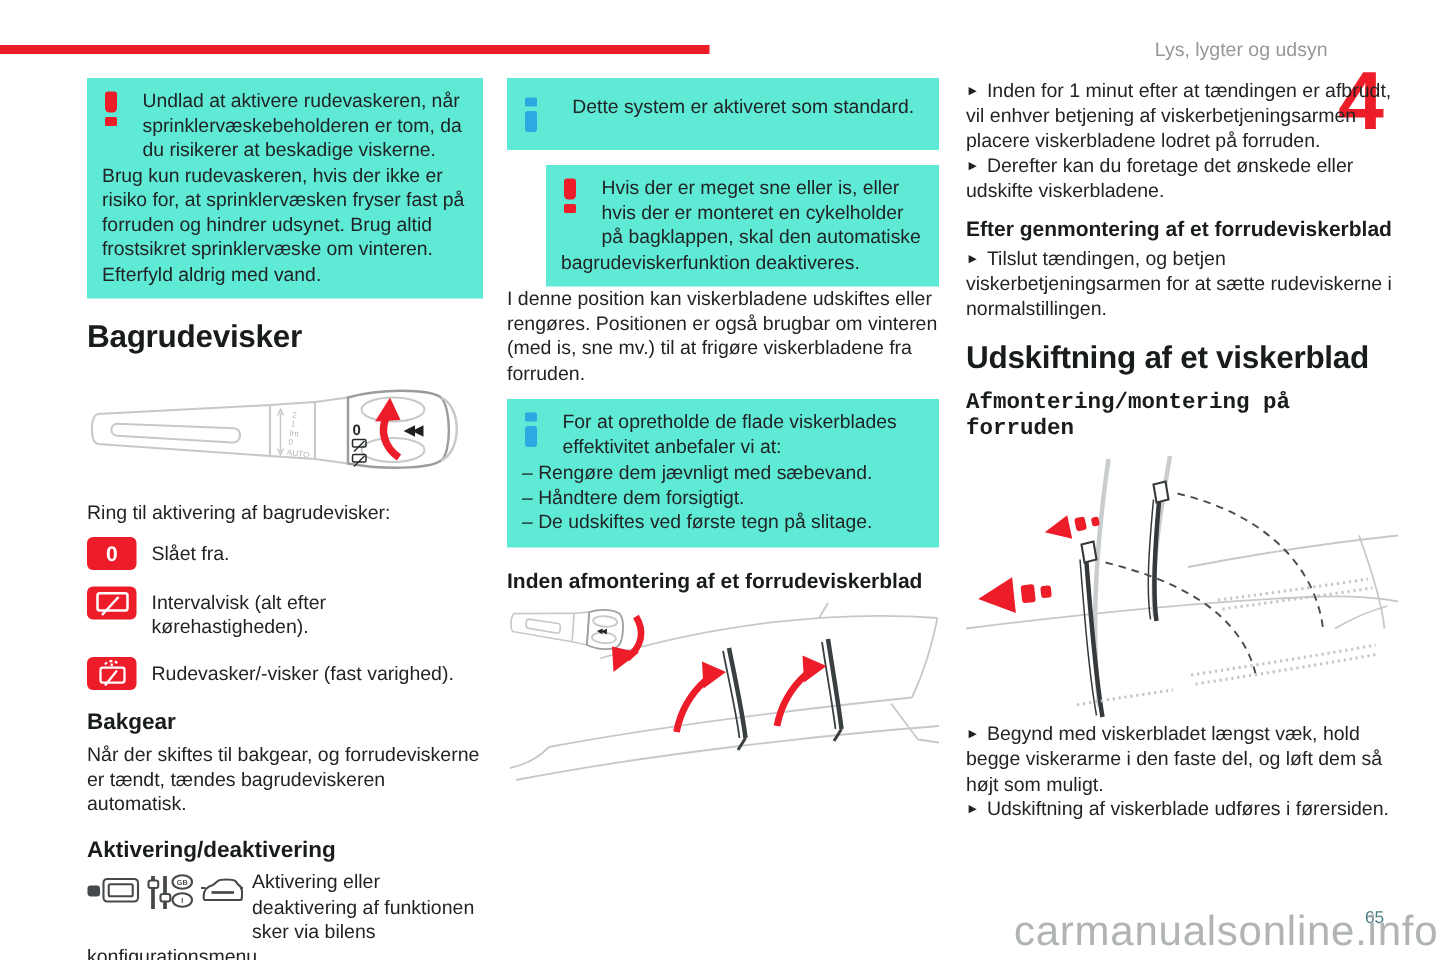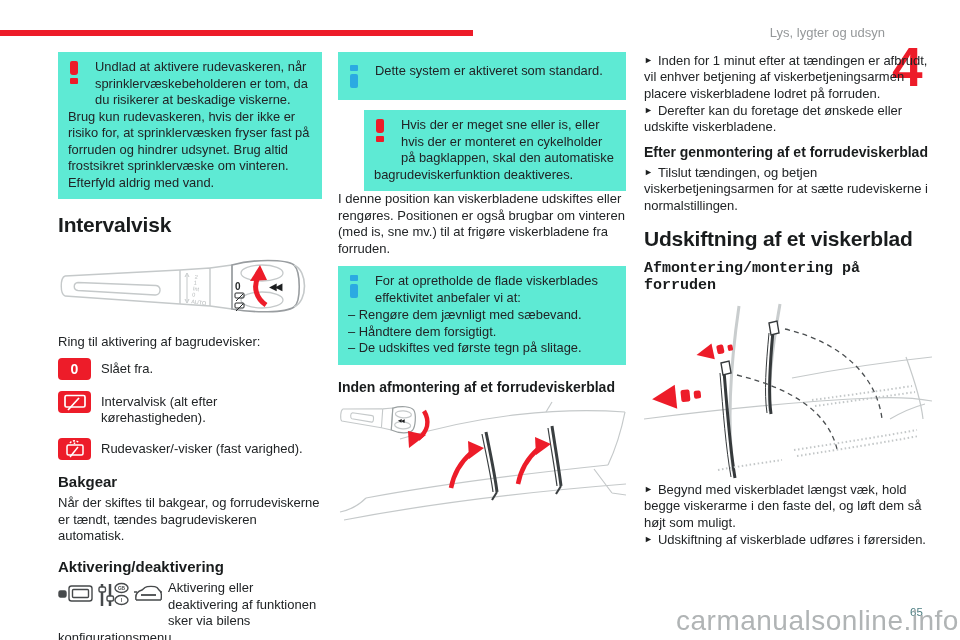--- a/index.html
+++ b/index.html
@@ -68,21 +68,21 @@
       <span class="sym excl">
           <i class="bar"></i>
           <i class="dot"></i>
         </span>
       <span class="box-text">Undlad at aktivere rudevaskeren, når sprinklervæskebeholderen er tom, da du risikerer at beskadige viskerne.
 Brug kun rudevaskeren, hvis der ikke er risiko for, at sprinklervæsken fryser fast på forruden og hindrer udsynet. Brug altid frostsikret sprinklervæske om vinteren.
 Efterfyld aldrig med vand.</span>
       <div class="clear"></div>
     </div>
 
-    <h2>Intervalvisk</h2>
+    <h2>Bagrudevisker</h2>
 
     <svg class="illu stalk-illu" width="264" height="84" viewBox="0 0 264 84">
       <g stroke="#c5c9ca" stroke-width="1.4" fill="none">
         <path d="M7,32 C2,34 2,50 7,52"></path>
         <path d="M7,32 L122,26"></path>
         <path d="M7,52 L122,60"></path>
         <path d="M20,38.5 C15,39 15,46 20,46.5 L97,51 C103,51.5 104,42 98,41.5 Z"></path>
         <path d="M122,26 L122,60"></path>
         <path d="M122,26 L152,24 M122,60 L152,62 M152,24 L152,62"></path>
         <path d="M129,31 L129,57" stroke-width="1"></path>
@@ -173,21 +173,21 @@
           </g>
         </svg>
       </span>
       <span>Aktivering eller deaktivering af funktionen sker via bilens konfigurationsmenu.</span>
       <div class="clear"></div>
     </div>
   </div>
 
   <div class="col col2">
 
-    <div class="box" style="padding:11px 10px;">
+    <div class="box" style="padding:11px 10px;text-align:center;">
       <span class="sym info" style="height:22px;">
           <i class="dot"></i>
           <i class="bar"></i>
         </span>
       <span class="box-text">Dette system er aktiveret som standard.</span>
       <div class="clear"></div>
     </div>
 
     <div class="box" style="margin-top:10px;margin-left:26px;">
       <span class="sym excl">

